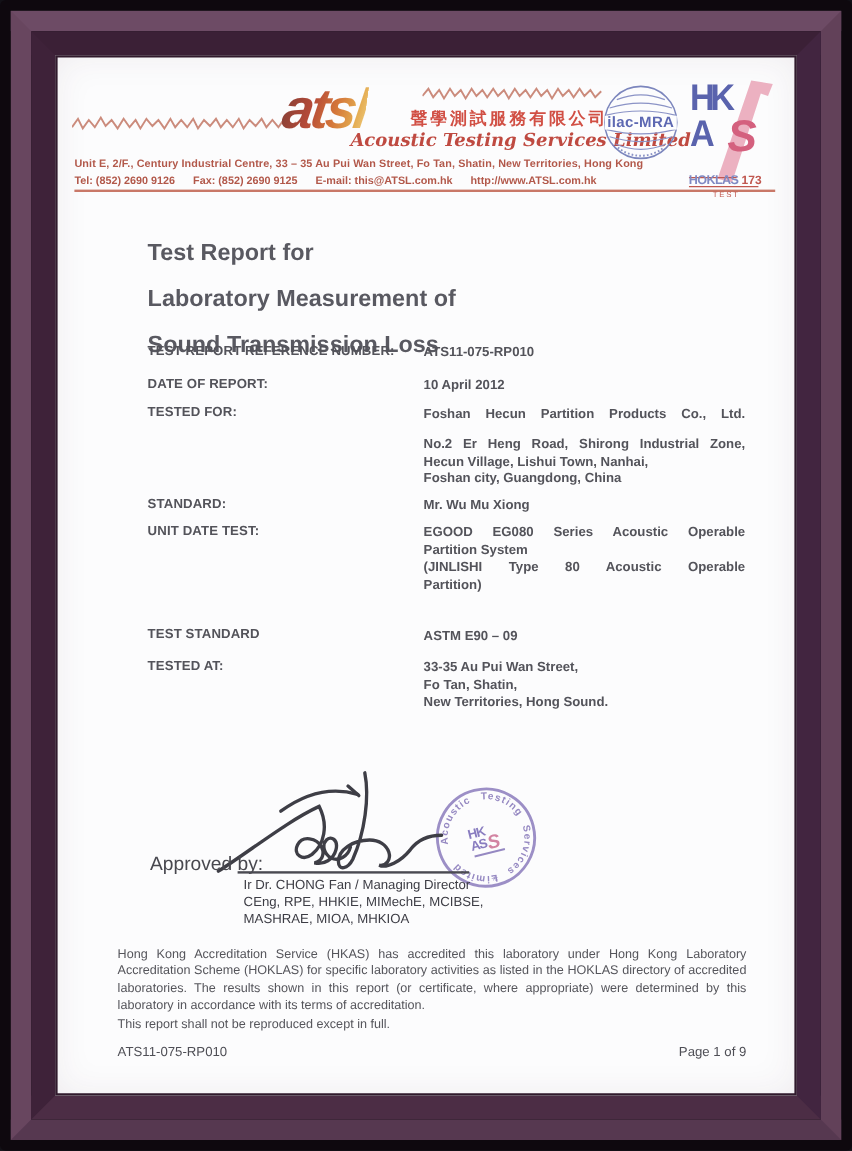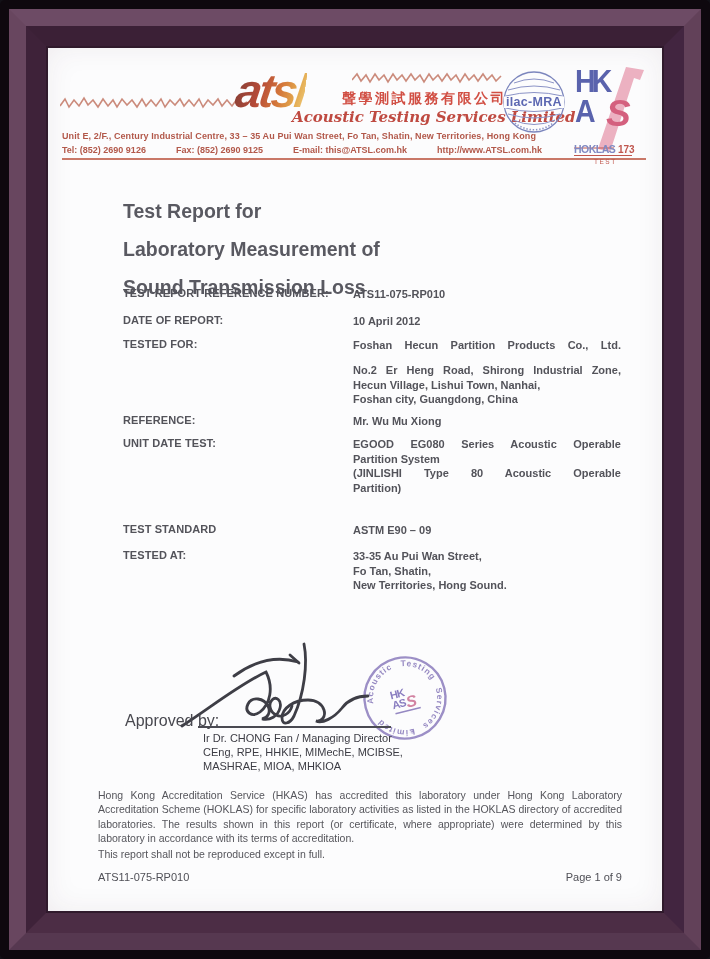--- a/index.html
+++ b/index.html
@@ -17,21 +17,21 @@
   .logo-atsl{left:190px;top:20px;font-size:47px;font-weight:bold;font-style:italic;
      letter-spacing:-3px;transform:skewX(-8deg);
      background:linear-gradient(100deg,#8a4036 5%,#b54a38 35%,#d4763a 62%,#e3a94e 85%,#eec878 100%);
      -webkit-background-clip:text;background-clip:text;color:transparent;line-height:50px;}
   .zigzag{stroke:#cb8b7c;stroke-width:1.6;fill:none;}
   .cn-name{left:296px;top:44px;font-size:14px;font-weight:bold;color:#d14f44;letter-spacing:2.5px;white-space:nowrap;}
   .en-name{left:246px;top:62px;font-size:15px;font-weight:bold;font-style:italic;
            font-family:"DejaVu Serif",serif;color:#bf4a41;white-space:nowrap;}
   .addr{left:16px;top:85px;font-size:9px;font-weight:bold;color:#b2584a;white-space:nowrap;letter-spacing:.1px;}
   .contact{left:16px;top:99px;font-size:9px;font-weight:bold;color:#b2584a;white-space:nowrap;}
-  .contact span{margin-right:30px;}
+  .contact span{margin-right:15px;}
   .rule{left:16px;top:112px;width:584px;height:2px;background:#c97868;}
 
   
   .title{left:77px;top:146px;font-size:19.5px;line-height:38px;font-weight:bold;color:#595961;white-space:pre-line;}
 
   
   .row{position:absolute;left:0;width:100%;font-size:11px;font-weight:bold;color:#53535a;}
   .lbl{position:absolute;left:77px;width:228px;letter-spacing:.1px;}
   .val{position:absolute;left:307px;width:268px;}
   .vline{line-height:14.6px;}
@@ -125,21 +125,21 @@
           </div>
           <div class="row" style="top:317px">
             <div class="lbl"></div>
             <div class="val">
               <div class="vline st">No.2 Er Heng Road, Shirong Industrial Zone,</div>
               <div class="vline">Hecun Village, Lishui Town, Nanhai,</div>
               <div class="vline">Foshan city, Guangdong, China</div>
             </div>
           </div>
           <div class="row" style="top:368px">
-            <div class="lbl">REFERENCE:</div>
+            <div class="lbl">STANDARD:</div>
             <div class="val">
                 <div class="vline">Mr. Wu Mu Xiong</div>
               </div>
           </div>
           <div class="row" style="top:391px">
             <div class="lbl">UNIT DATE TEST:</div>
             <div class="val">
               <div class="vline st">EGOOD EG080 Series Acoustic Operable</div>
               <div class="vline">Partition System</div>
               <div class="vline st">(JINLISHI Type 80 Acoustic Operable</div>

